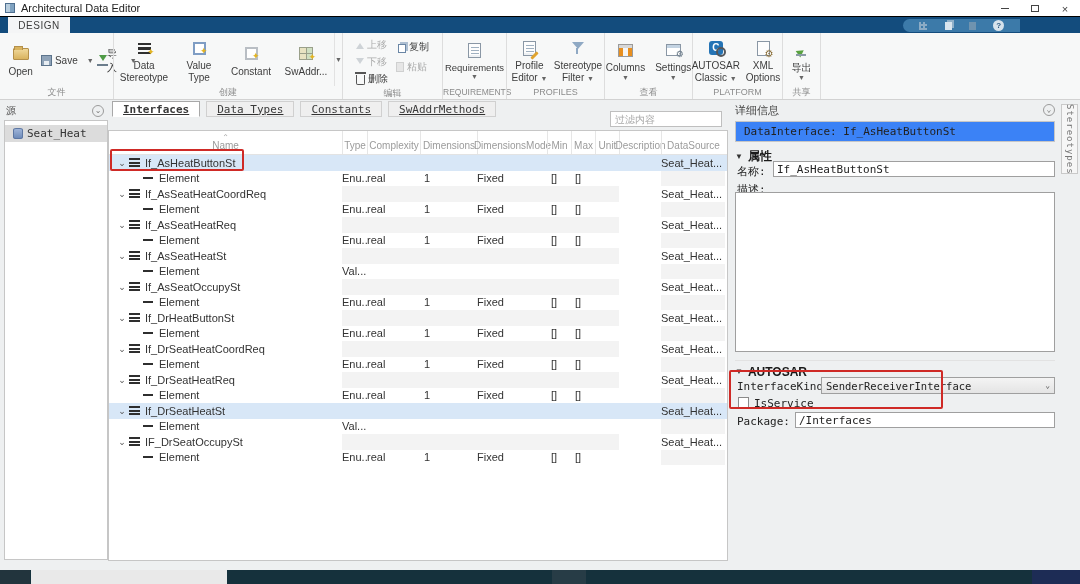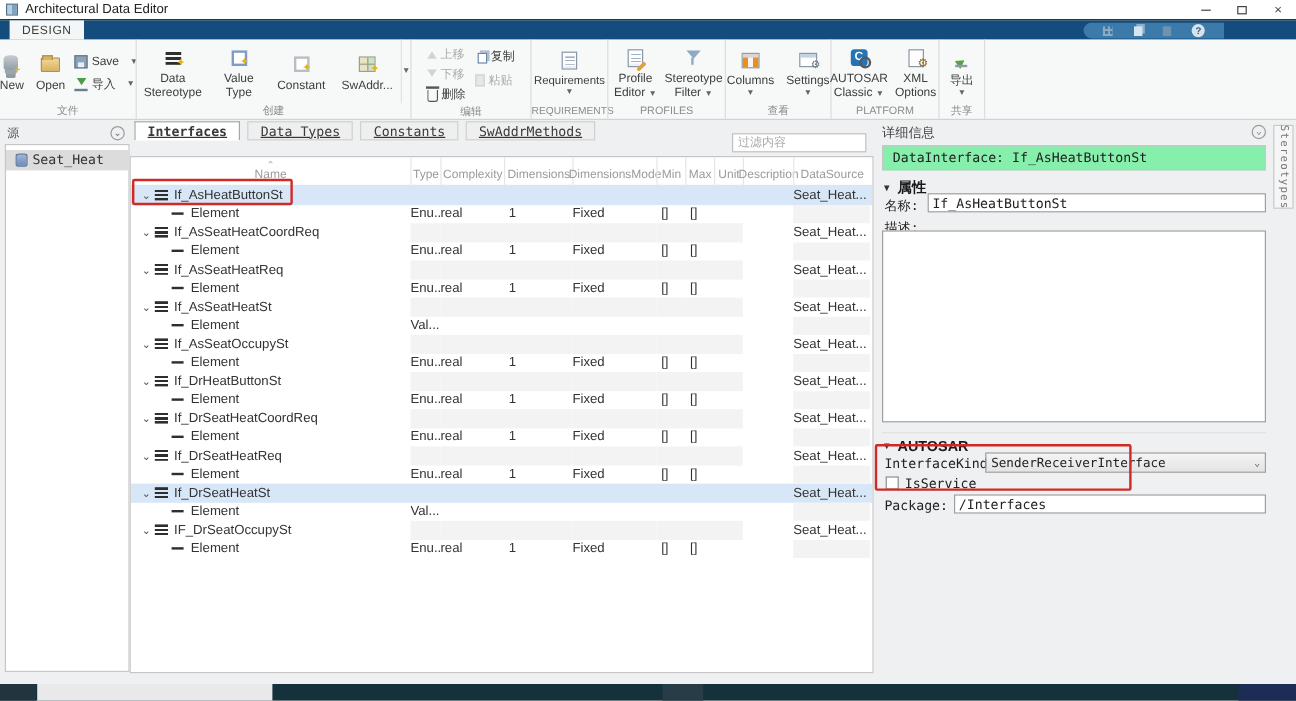--- a/index.html
+++ b/index.html
@@ -157,21 +157,21 @@
     background:repeating-linear-gradient(#2e2e2e 0 2px,transparent 2px 3.6px); }
   .ic-elem { width:10px; height:2px; background:#2e2e2e; margin:0 6px 0 0; }
   .elem-indent { width:34px; }
   .td.ds { color:#333; }
 
   
   .details-panel { position:absolute; left:733px; top:100px; width:324px; height:462px; }
   .dp-header { position:absolute; left:2px; top:3px; width:320px; height:14px; font-size:11px;
     color:#444; display:flex; align-items:center; font-family:"DejaVu Sans Mono", monospace; }
   .dp-header .collapse-circle { margin-left:auto; }
-  .dp-titlebox { position:absolute; left:2px; top:21px; width:320px; height:21px; background:#86efac;
+  .dp-titlebox { position:absolute; left:2px; top:21px; width:320px; height:21px; background:#3b82f6;
     border:1px solid #c6c6c6; display:flex; align-items:center; padding-left:8px; font-size:11px;
     font-family:"DejaVu Sans Mono", monospace; color:#222; }
   .dp-sechdr { position:absolute; left:2px; width:320px; height:16px; display:flex; align-items:center;
     gap:5px; font-size:12px; font-weight:bold; color:#1a1a1a; }
   .dp-sechdr .tri { font-size:8px; color:#333; }
   .dp-label { font-size:11px; font-family:"DejaVu Sans Mono", monospace; color:#222; }
   .dp-input { border:1px solid #9f9f9f; background:#fff; font-size:11px; height:16px;
     font-family:"DejaVu Sans Mono", monospace; color:#222; padding:0 3px; }
   .dp-textarea { position:absolute; left:2px; top:92px; width:320px; height:160px;
     border:1px solid #9f9f9f; background:#fff; resize:none; }
@@ -239,21 +239,21 @@
               </span>
             </span>
           <span>New</span>
         </div>
         <div class="bigbtn">
           <span class="ic">
               <span class="i-folder"></span>
             </span>
           <span>Open</span>
         </div>
-        <div style="display:flex;flex-direction:column;gap:3px;">
+        <div style="display:flex;flex-direction:row;gap:3px;">
           <div class="smallrow">
             <span class="i-save"></span>
             <span>Save</span>
             <span class="caret" style="margin-left:6px;">▼</span>
           </div>
           <div class="smallrow">
             <span class="i-import"></span>
             <span>导入</span>
             <span class="caret" style="margin-left:6px;">▼</span>
           </div>

